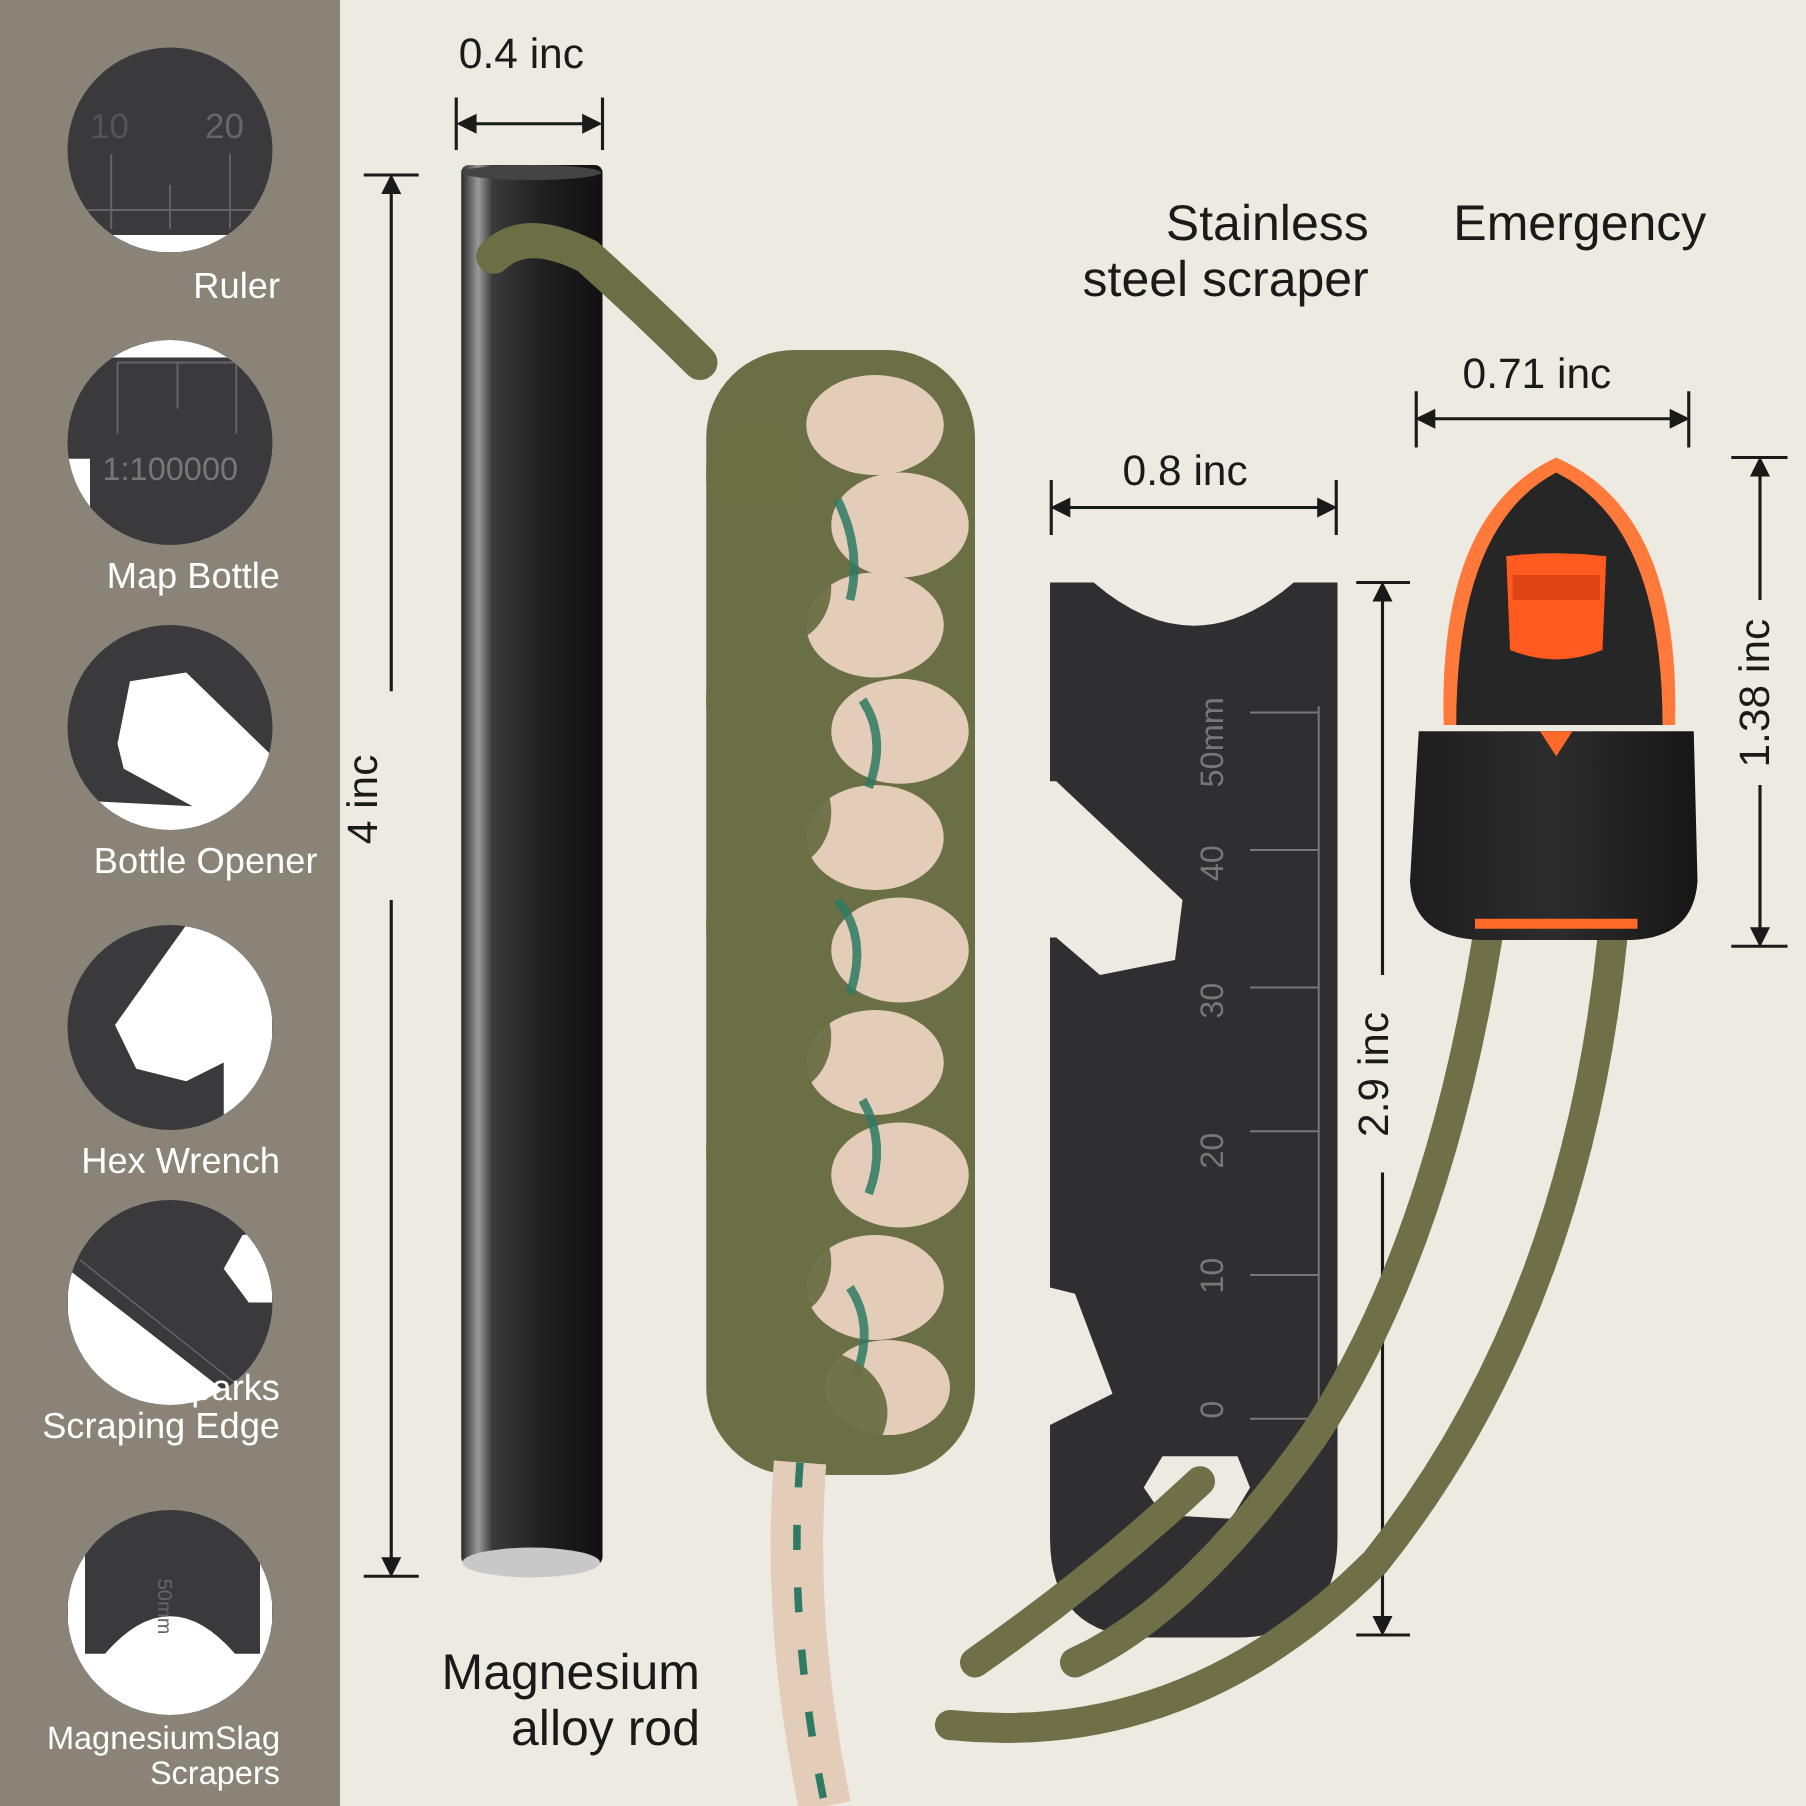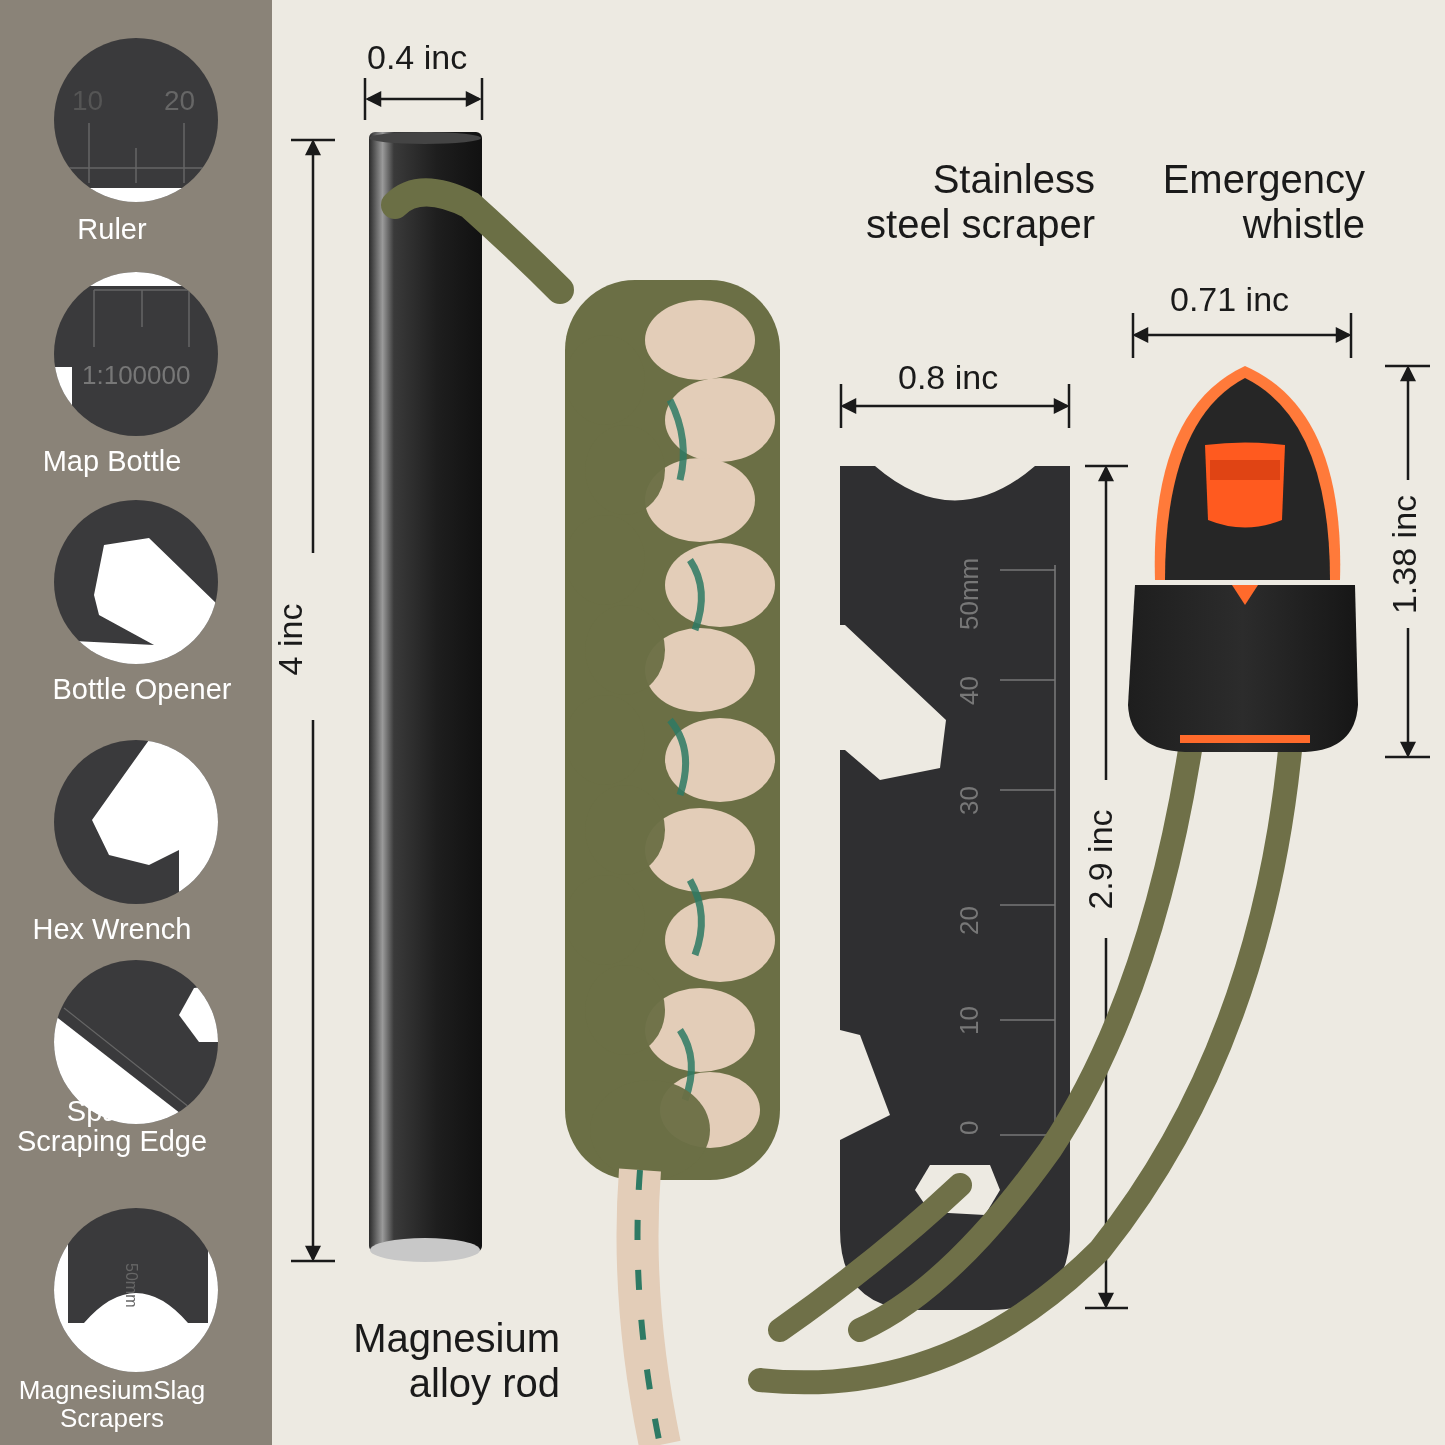--- a/index.html
+++ b/index.html
@@ -1,20 +1,20 @@
 <!DOCTYPE html>
 <html><head>
 <meta charset="utf-8">
 <style>
   html,body{margin:0;padding:0;}
   body{width:1445px;height:1445px;position:relative;overflow:hidden;background:#edeae2;font-family:"Liberation Sans",sans-serif;}
   .sidebar{position:absolute;left:0;top:0;width:272px;height:1445px;background:#8a8378;}
   .circle{position:absolute;left:54px;width:164px;height:164px;border-radius:50%;background:#3a3a3c;overflow:hidden;}
   .circle svg{position:absolute;left:0;top:0;}
-  .flabel{position:absolute;left:0;width:224px;text-align:center;color:#fff;font-size:29px;line-height:30px;}
+  .flabel{position:absolute;left:0;width:224px;text-align:right;color:#fff;font-size:29px;line-height:30px;}
   .canvas{position:absolute;left:272px;top:0;width:1173px;height:1445px;background:#edeae2;}
   .dim{position:absolute;color:#1a1a1a;font-size:34px;white-space:nowrap;}
   .title{position:absolute;color:#1a1a1a;font-size:40px;line-height:45px;text-align:right;white-space:nowrap;}
   .vtext{position:absolute;color:#1a1a1a;font-size:34px;white-space:nowrap;transform-origin:center center;}
   svg.overlay{position:absolute;left:0;top:0;}
 </style>
 </head>
 <body>
 
 <div class="sidebar">
@@ -228,32 +228,31 @@
     <path d="M1155,580 Q1150,410 1245,366 Q1345,410 1340,580 Z" fill="#ff7a3a"></path>
     <path d="M1165,580 Q1165,420 1245,378 Q1330,420 1330,580 Z" fill="#262626"></path>
     <path d="M1135,585 L1355,585 L1358,705 Q1355,750 1305,752 L1185,752 Q1130,750 1128,705 Z" fill="url(#whistleGrad)"></path>
     <path d="M1205,445 Q1245,440 1285,445 L1282,520 Q1245,535 1208,520 Z" fill="#ff5a1f"></path>
     <rect x="1210" y="460" width="70" height="20" fill="#e04414"></rect>
     <path d="M1232,585 L1258,585 L1245,605 Z" fill="#ff6a2b"></path>
     <rect x="1180" y="735" width="130" height="8" fill="#ff6a2b"></rect>
   </g>
 </svg>
 
-<div class="dim" style="left:367px;top:38px;text-align:right;">0.4 inc</div>
+<div class="dim" style="left:367px;top:24px;text-align:right;">0.4 inc</div>
 <div class="vtext" style="left:255px;top:620px;transform:rotate(-90deg);">4 inc</div>
 <div class="title" style="left:290px;top:1316px;width:270px;">
   <div>Magnesium</div>
   <div>alloy rod</div>
 </div>
 
 <div class="title" style="left:815px;top:157px;width:280px;">
   <div>Stainless</div>
   <div>steel scraper</div>
 </div>
 <div class="dim" style="left:898px;top:358px;">0.8 inc</div>
 <div class="vtext" style="left:1050px;top:840px;transform:rotate(-90deg);">2.9 inc</div>
 
 <div class="title" style="left:1120px;top:157px;width:245px;">
   <div>Emergency</div>
-  <div>whistle</div>
 </div>
 <div class="dim" style="left:1170px;top:280px;">0.71 inc</div>
 <div class="vtext" style="left:1345px;top:535px;transform:rotate(-90deg);">1.38 inc</div>
 
 </body></html>

